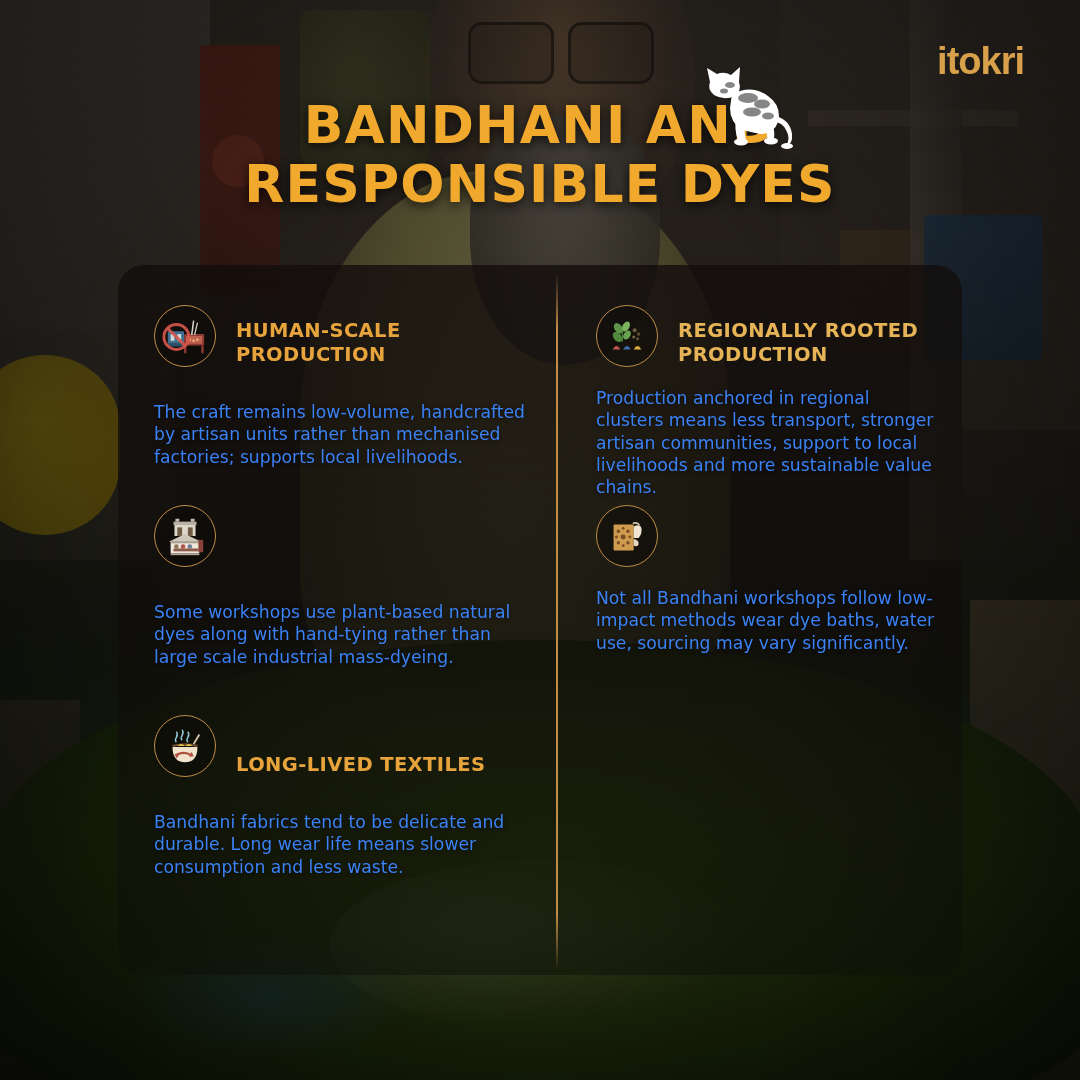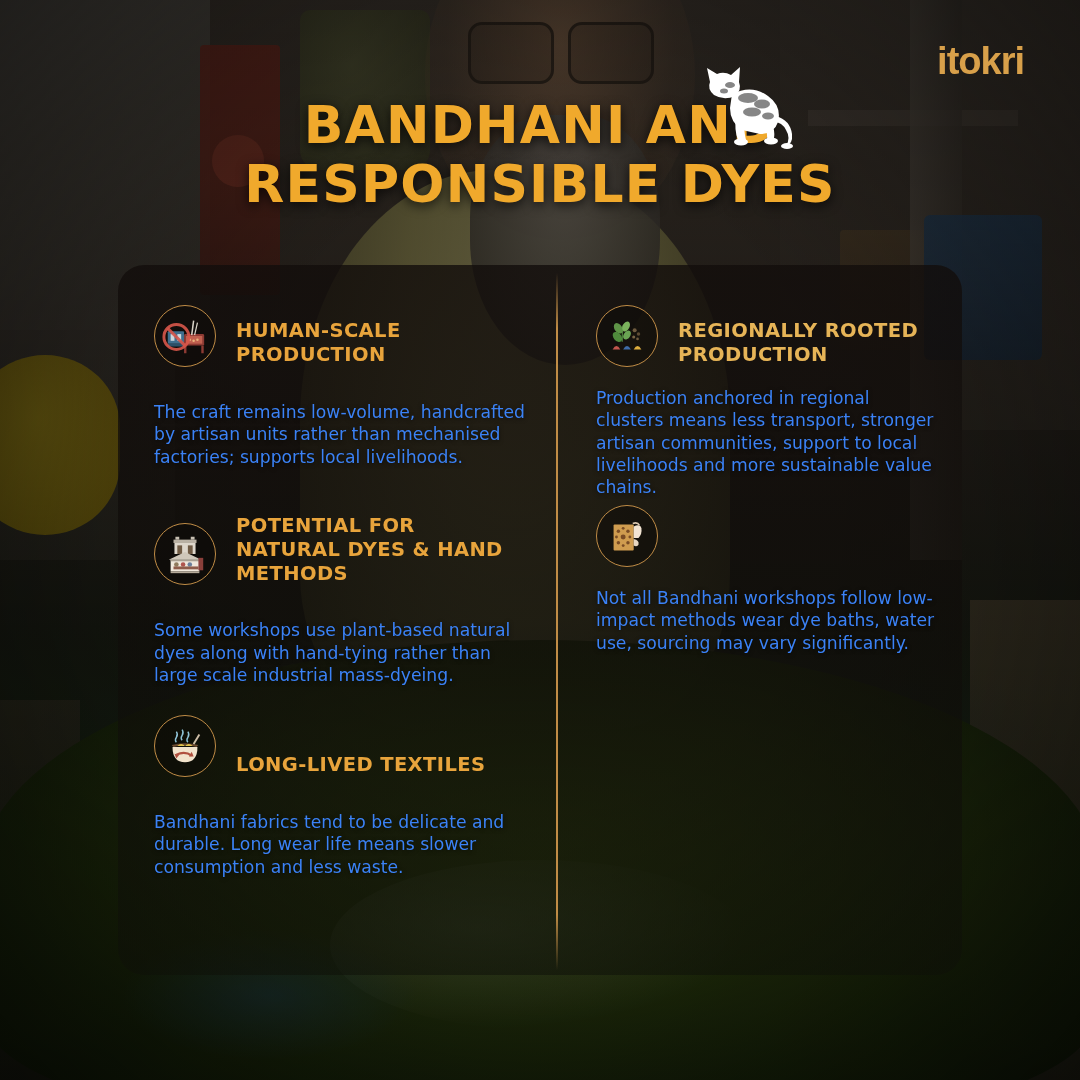--- a/index.html
+++ b/index.html
@@ -345,21 +345,20 @@
           <rect x="9" y="30" width="30" height="12" fill="#efe7db"></rect>
           <rect x="9" y="30" width="30" height="1.6" fill="#a99f91"></rect>
           <circle cx="15" cy="35" r="2.4" fill="#8e7a5c"></circle>
           <circle cx="22" cy="35" r="2.4" fill="#b0554e"></circle>
           <circle cx="29" cy="35" r="2.4" fill="#6b7f9a"></circle>
           <rect x="12" y="37" width="26" height="3" fill="#8f5c4a"></rect>
           <rect x="38" y="28" width="5" height="13" fill="#8a3f3a"></rect>
           <rect x="9" y="42" width="30" height="2" fill="#b5aa9a"></rect>
         </svg>
       </div>
-      <div class="card-title">POTENTIAL FOR NATURAL DYES &amp; HAND METHODS</div>
     </div>
     <div class="card-body">Some workshops use plant-based natural dyes along with hand-tying rather than large scale industrial mass-dyeing.</div>
   </div>
 
   <div class="card right">
     <div class="card-head">
       <div class="icon-circle">
         <svg viewBox="0 0 48 48" width="46" height="46">
           <rect x="10" y="12" width="21" height="27" rx="1" fill="#cf9c4f"></rect>
           <g fill="#6b3f1e" opacity=".85">

